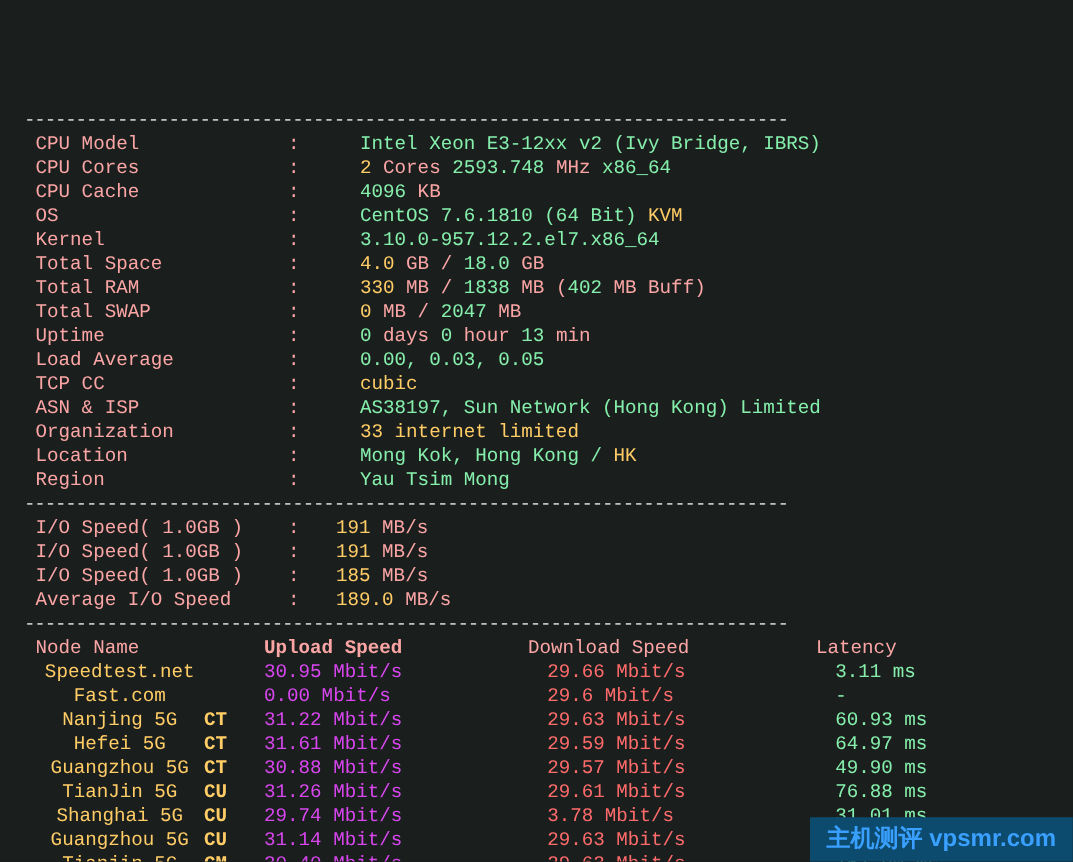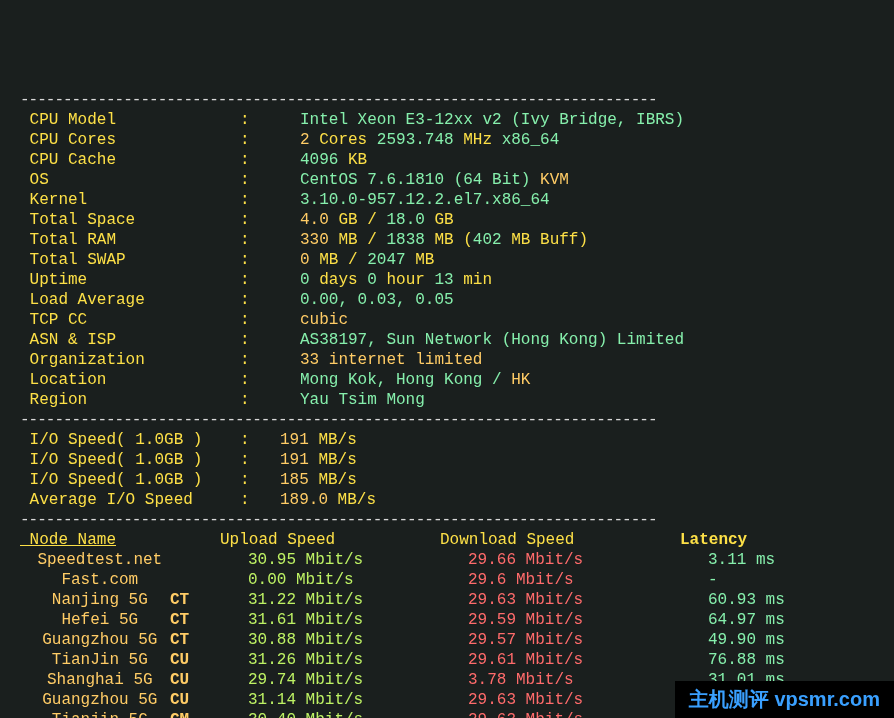--- a/index.html
+++ b/index.html
@@ -8,43 +8,43 @@
     font-family: 'Consolas', 'Monaco', 'Courier New', monospace;
     font-size: 16px;
     line-height: 1.25;
     color: #d8d8d8;
     padding: 10px 20px;
     width: 894px;
     height: 718px;
     overflow: hidden;
     white-space: pre;
   }
-  .white { color: #fde047; }
+  .white { color: #fca5a5; }
   .cyan { color: #86efac; }
   .yellow { color: #ffcc66; }
-  .red { color: #ff6b6b; }
-  .green { color: #bef264; margin-left: 28px; }
+  .red { color: #ff6b6b; margin-left: 16px; }
+  .green { color: #d946ef; }
   .line { display: block; }
   .label { display: inline-block; width: 220px; }
   .colon { display: inline-block; width: 60px; }
-  .node-header .col1 { display: inline-block; width: 200px; text-decoration: underline; }
-  .node-header .col2 { display: inline-block; width: 220px; }
+  .node-header .col1 { display: inline-block; width: 200px; }
+  .node-header .col2 { display: inline-block; width: 220px; font-weight: bold; }
   .node-header .col3 { display: inline-block; width: 240px; }
-  .node-header .col4 { display: inline-block; font-weight: bold; }
+  .node-header .col4 { display: inline-block; }
   .node-row .col1 { display: inline-block; width: 150px; text-align: center; }
   .node-row .coltag { display: inline-block; width: 50px; font-weight: bold; }
   .node-row .col2 { display: inline-block; width: 220px; }
   .node-row .col3 { display: inline-block; width: 240px; }
   .node-row .col4 { display: inline-block; }
   .dashes { color: #d8d8d8; letter-spacing: -1px; }
   .watermark-band {
     position: absolute;
     bottom: 0;
     right: 0;
-    background: #000000;
+    background: #0c4a6e;
     color: #3aa0ff;
     font-family: 'Microsoft YaHei', sans-serif;
     font-size: 20px;
     font-weight: bold;
     padding: 6px 14px;
     white-space: nowrap;
   }
 </style>
 </head>
 <body>

